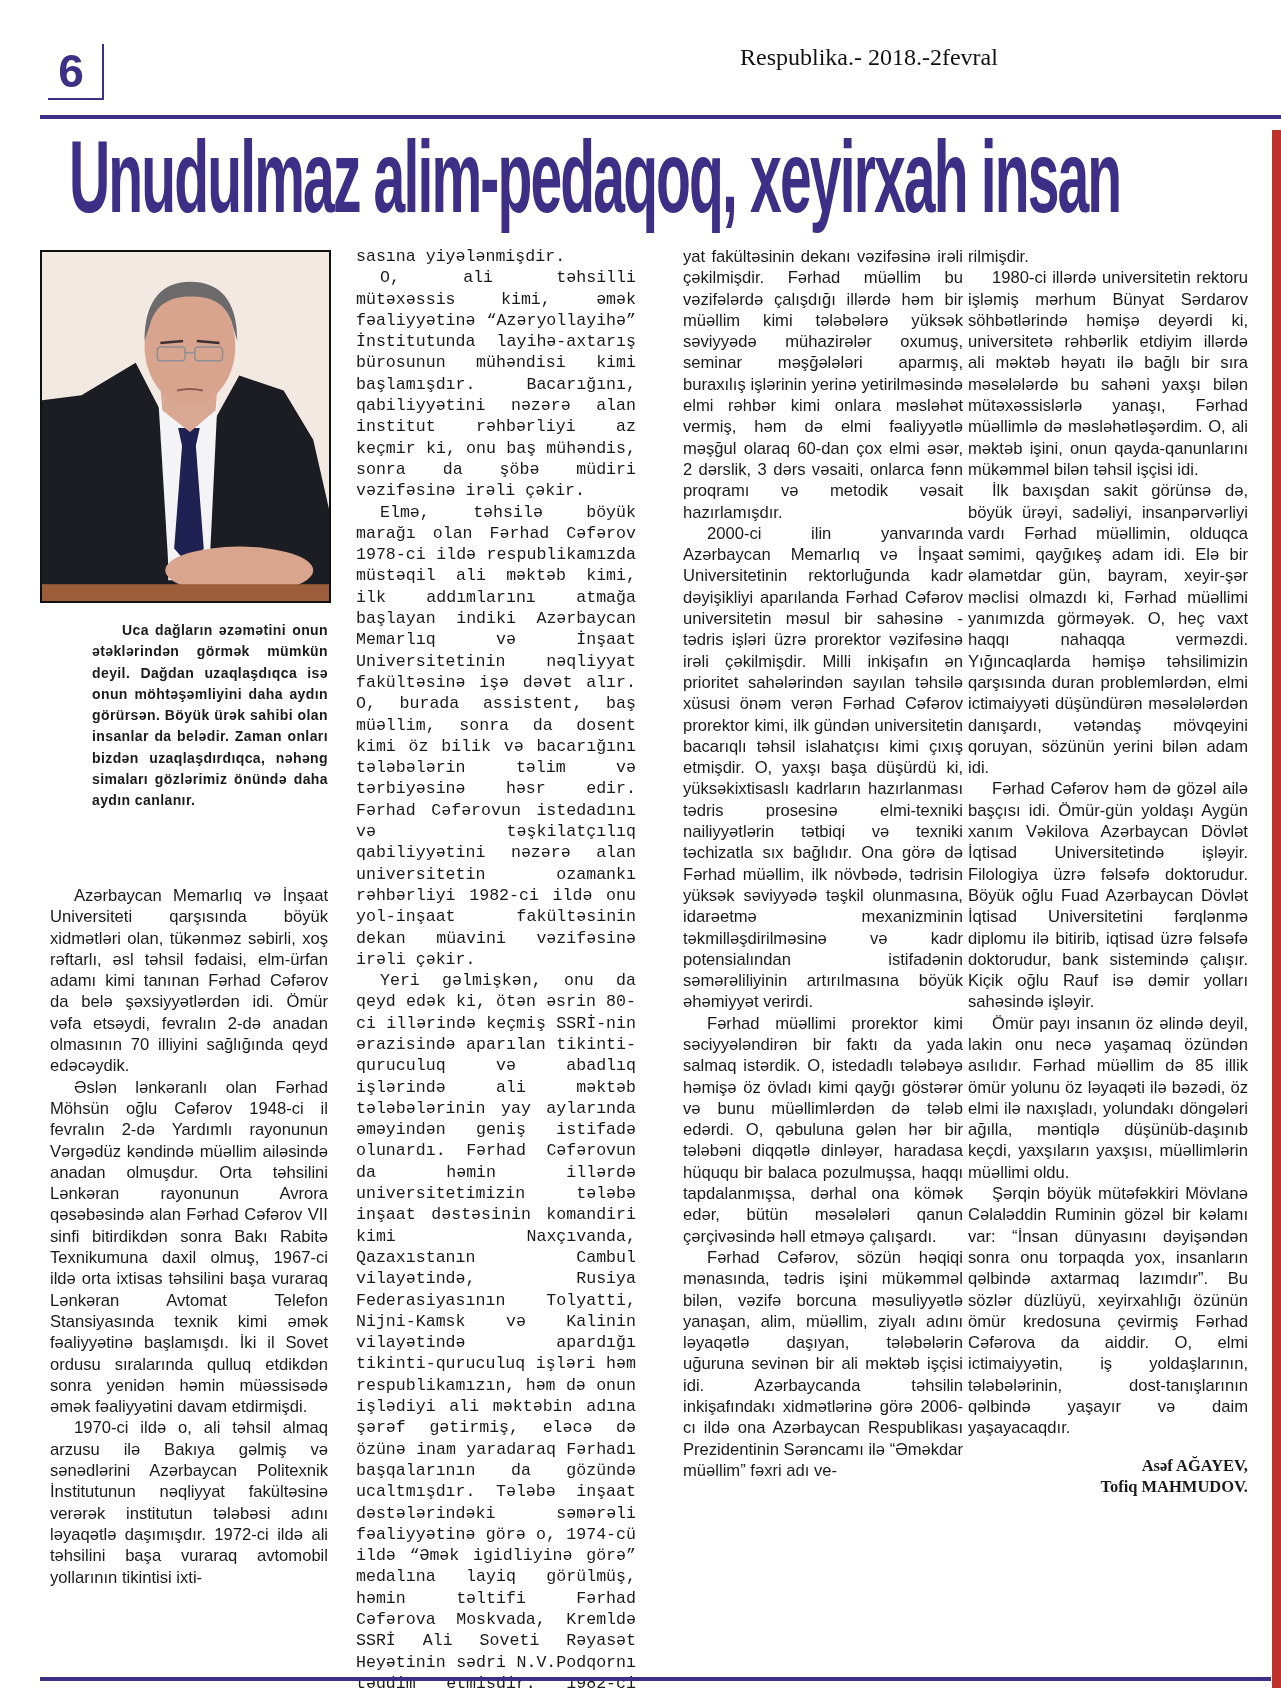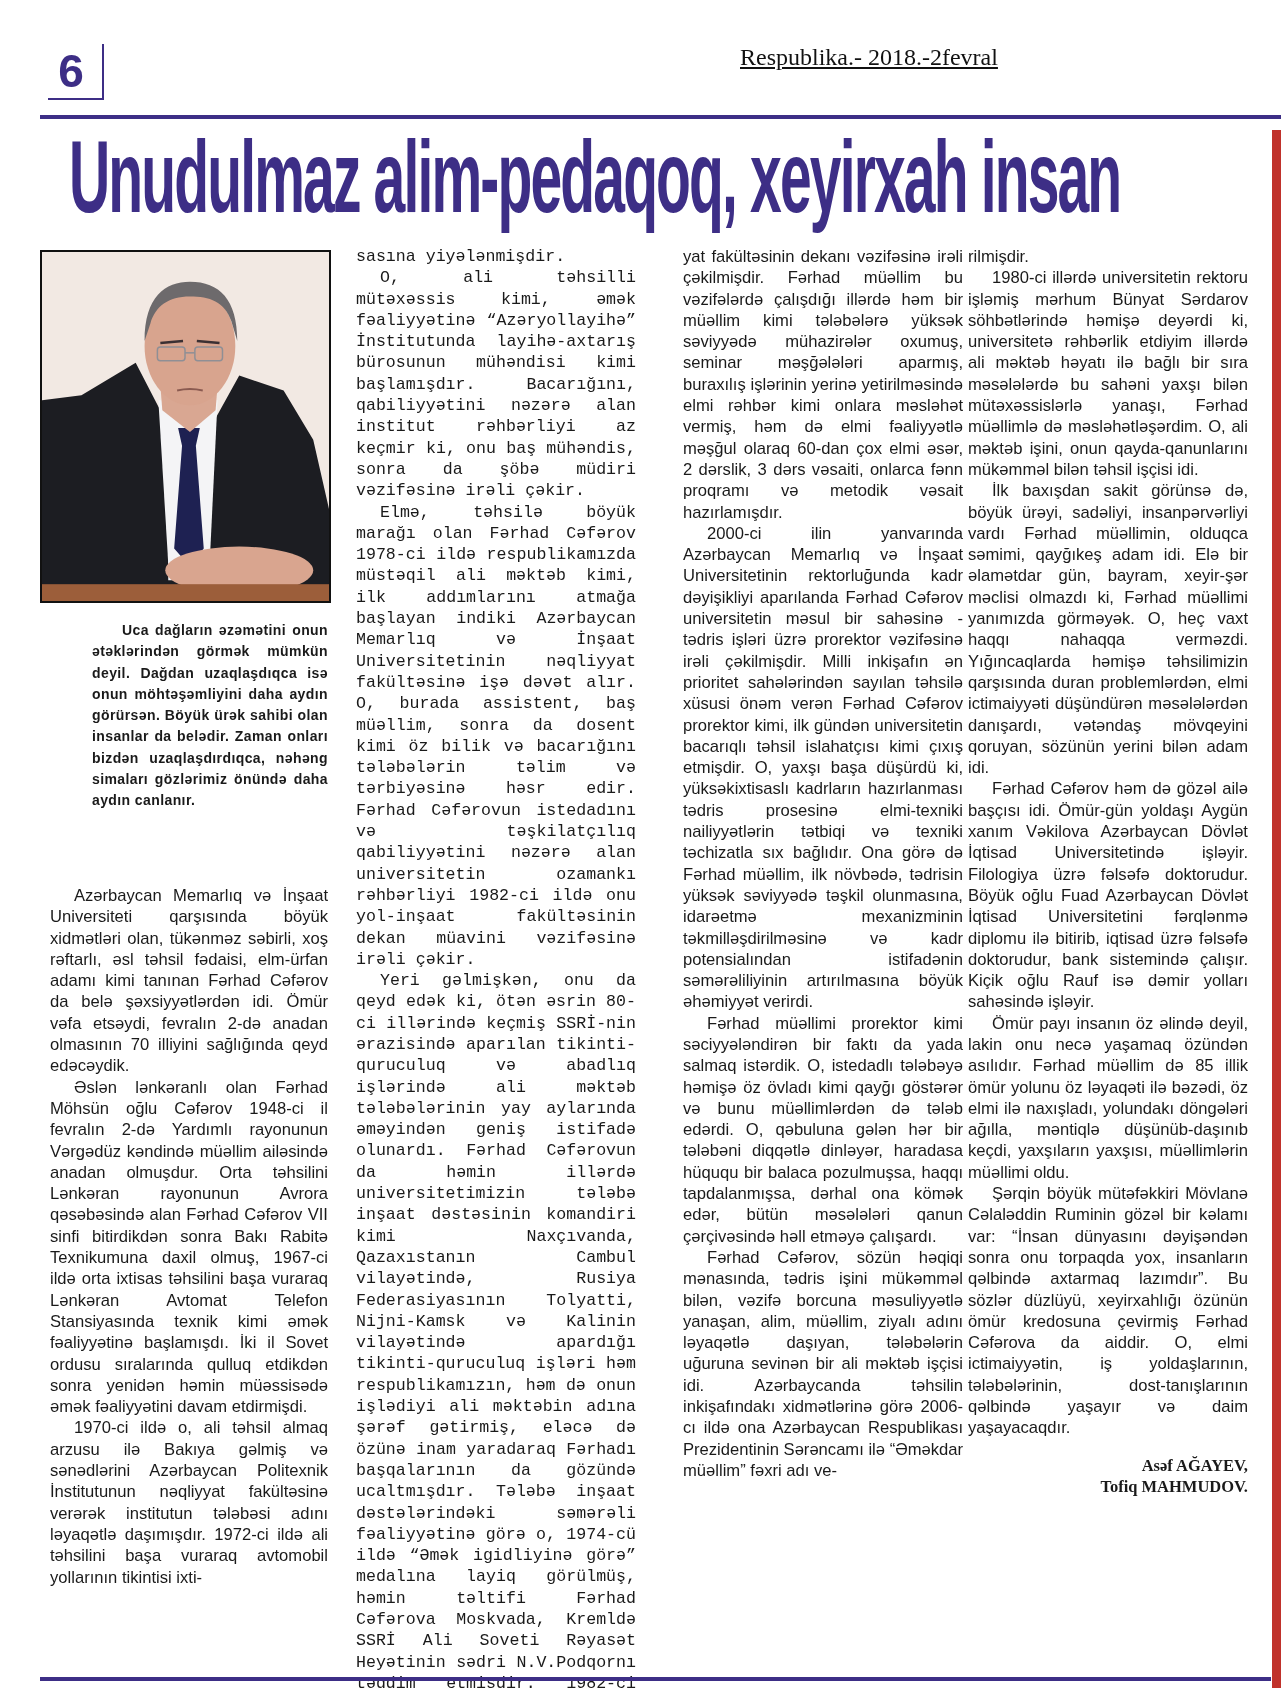--- a/index.html
+++ b/index.html
@@ -7,21 +7,21 @@
   body { position: relative; font-family: "Liberation Sans", sans-serif; color: #1a1a1a; }
 
   .page-num {
     position: absolute; left: 48px; top: 44px; width: 56px; height: 56px;
     border-right: 2px solid #3d2e86; border-bottom: 2px solid #3d2e86;
     color: #3d2e86; font-family: "Liberation Sans", sans-serif; font-weight: bold;
     font-size: 46px; line-height: 54px; text-align: center; padding-right: 8px;
   }
   .masthead {
     position: absolute; left: 740px; top: 44px;
-    font-family: "Liberation Serif", serif; font-size: 24px; color: #111; text-decoration: underline;
+    font-family: "Liberation Serif", serif; font-size: 24px; color: #111;
   }
   .rule-top {
     position: absolute; left: 40px; top: 115px; width: 1241px; height: 4px; background: #3d2e86;
   }
   .headline {
     position: absolute; left: 52px; top: 116px; width: 1180px; height: 110px;
     color: #3d2e86; font-family: "Liberation Sans", sans-serif; font-weight: bold;
     font-size: 92px; line-height: 110px; letter-spacing: -3px;
     transform: scaleX(0.62) scaleY(1.1); transform-origin: left top; white-space: nowrap;
   }

